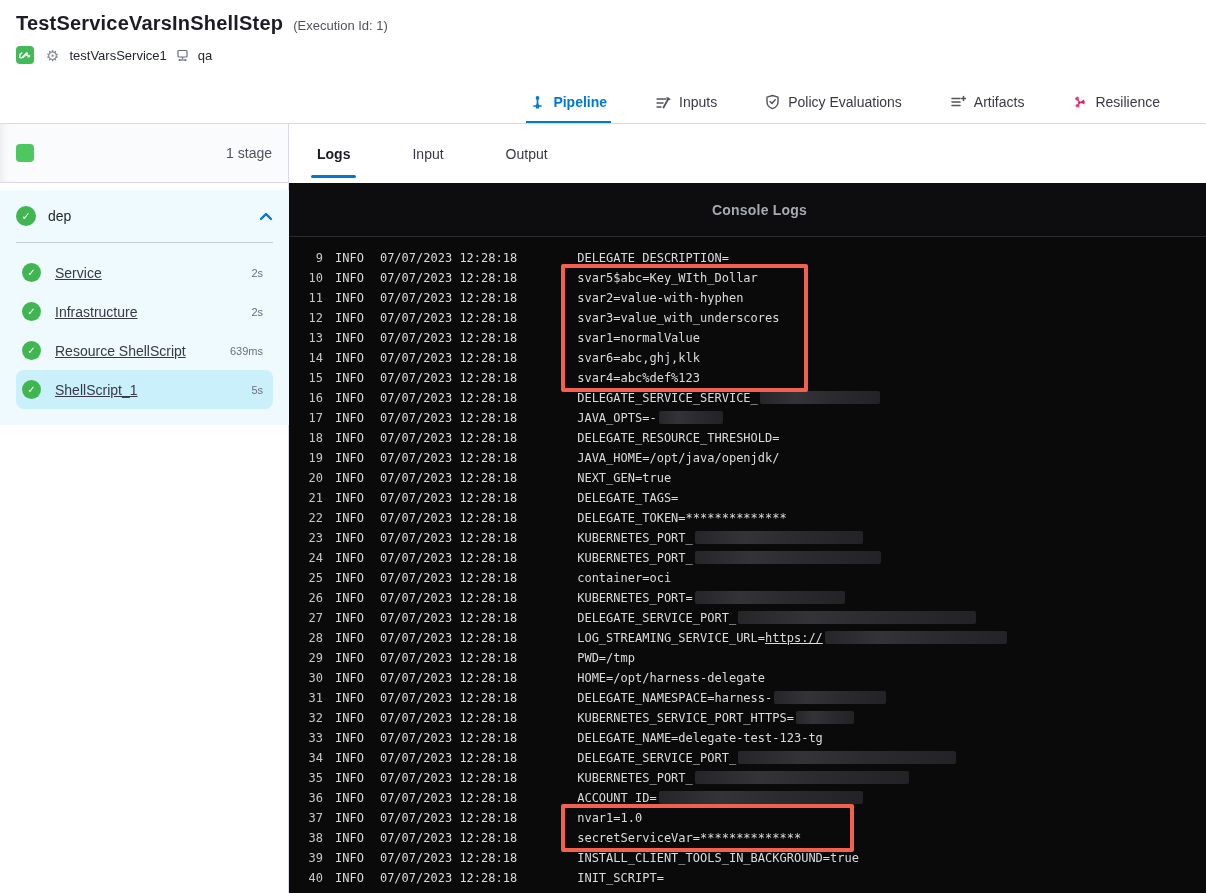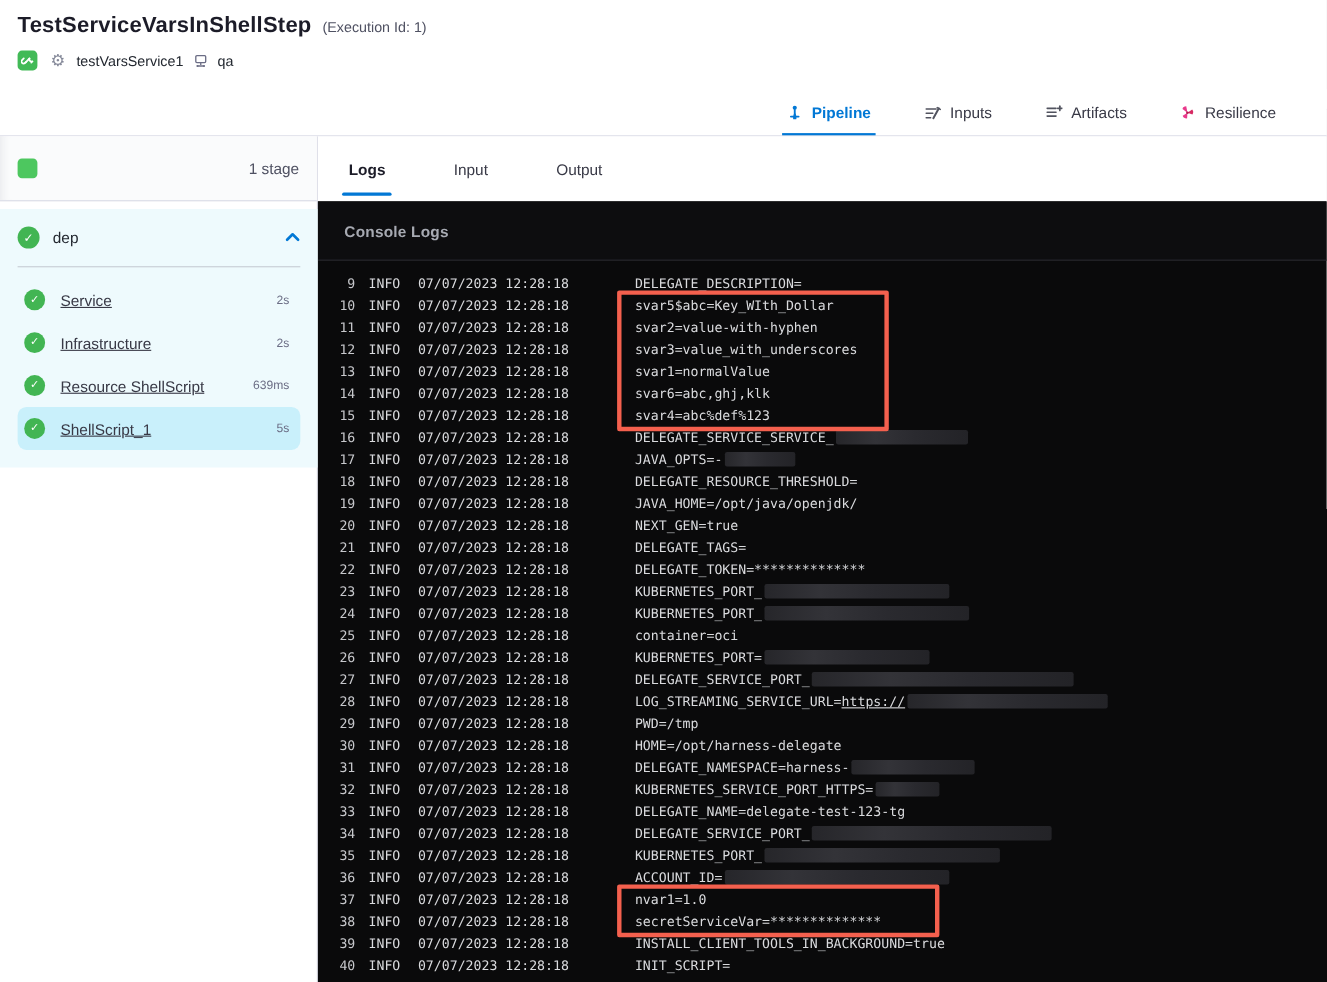--- a/index.html
+++ b/index.html
@@ -43,21 +43,21 @@
   .step-label { font-size:14px; color:#383946; margin-left:14px; flex:1;text-decoration:underline; }
   .step-duration { font-size:11px; color:#6b6d85; }
 
   
   .log-panel { position:absolute; left:289px; top:124px; width:917px; height:769px; }
   .log-tabs { height:59px; background:#fff; display:flex; align-items:stretch; padding-left:26px;gap:24px; }
   .log-tab { display:flex; align-items:center; font-size:14px; color:#383946; margin-right:34px; position:relative; cursor:pointer; padding:0 2px; }
   .log-tab.active { color:#1c1c28; font-weight:bold; }
   .log-tab.active::after { content:""; position:absolute; left:-4px; right:-4px; bottom:5px; height:3px; border-radius:2px; background:#0278d5; }
   .console { position:absolute; left:0; top:59px; width:917px; height:710px; background:#0a0a0b; overflow:hidden; }
-  .console-header { height:54px; display:flex; align-items:center; padding-left:24px; border-bottom:1px solid #2a2a30; background:#0d0d0f; }
+  .console-header { height:54px; display:flex; align-items:center; padding-left:24px; border-bottom:1px solid #2a2a30; background:#0d0d0f;justify-content:center; }
   .console-title { font-size:14px; font-weight:bold; color:#a7aab2; letter-spacing:.2px; }
   .log-body { position:relative; padding:11px 0 0 12px; font-family:"DejaVu Sans Mono","Liberation Mono",monospace; font-size:12px; }
   .log-line { height:20px; display:flex; align-items:center; white-space:pre; color:#dadbde; }
   .ln-num { display:inline-block; width:22px; text-align:right; color:#c7c8cc; }
   .ln-level { margin-left:12px; }
   .ln-time { margin-left:16px; }
   .ln-msg { margin-left:60px; display:inline-flex; align-items:flex-start; }
   .redact { display:inline-block; height:13px; border-radius:2px; vertical-align:middle; background:linear-gradient(90deg,#26262a,#333338 30%,#2a2a2f 60%,#232327); margin-left:2px; }
   .log-link { text-decoration:underline; color:#dadbde; cursor:pointer; }
   .hl-box { position:absolute; border:4px solid #f4604e; border-radius:2px; pointer-events:none; }
@@ -117,20 +117,29 @@
         <span class="ic">
           <svg width="16" height="15" viewBox="0 0 16 15" fill="none" stroke="#51535f" stroke-width="1.4" stroke-linecap="round">
             <line x1="2" y1="4" x2="11" y2="4"></line>
             <line x1="2" y1="8" x2="8" y2="8"></line>
             <line x1="2" y1="12" x2="6" y2="12"></line>
             <line x1="13.5" y1="3.5" x2="8.5" y2="12.5" stroke-width="1.8"></line>
             <line x1="12" y1="2.8" x2="14.8" y2="4.4"></line>
           </svg>
         </span>
         <span>Inputs</span>
+      </div>
+      <div class="module-tab">
+        <span class="ic">
+          <svg width="15" height="16" viewBox="0 0 15 16" fill="none" stroke="#51535f" stroke-width="1.4" stroke-linecap="round" stroke-linejoin="round">
+            <path d="M7.5 1.5 L13 3.2 V8 c0 3.4 -2.4 5.6 -5.5 6.6 C4.4 13.6 2 11.4 2 8 V3.2 Z"></path>
+            <polyline points="5,7.5 7,9.5 10.2,5.8"></polyline>
+          </svg>
+        </span>
+        <span>Policy Evaluations</span>
       </div>
       <div class="module-tab">
         <span class="ic">
           <svg width="16" height="14" viewBox="0 0 16 14" fill="none" stroke="#51535f" stroke-width="1.5" stroke-linecap="round">
             <line x1="2" y1="3.5" x2="10" y2="3.5"></line>
             <line x1="2" y1="7" x2="10" y2="7"></line>
             <line x1="2" y1="10.5" x2="10" y2="10.5"></line>
             <line x1="13.5" y1="1.5" x2="13.5" y2="5.5"></line>
             <line x1="11.5" y1="3.5" x2="15.5" y2="3.5"></line>
           </svg>

